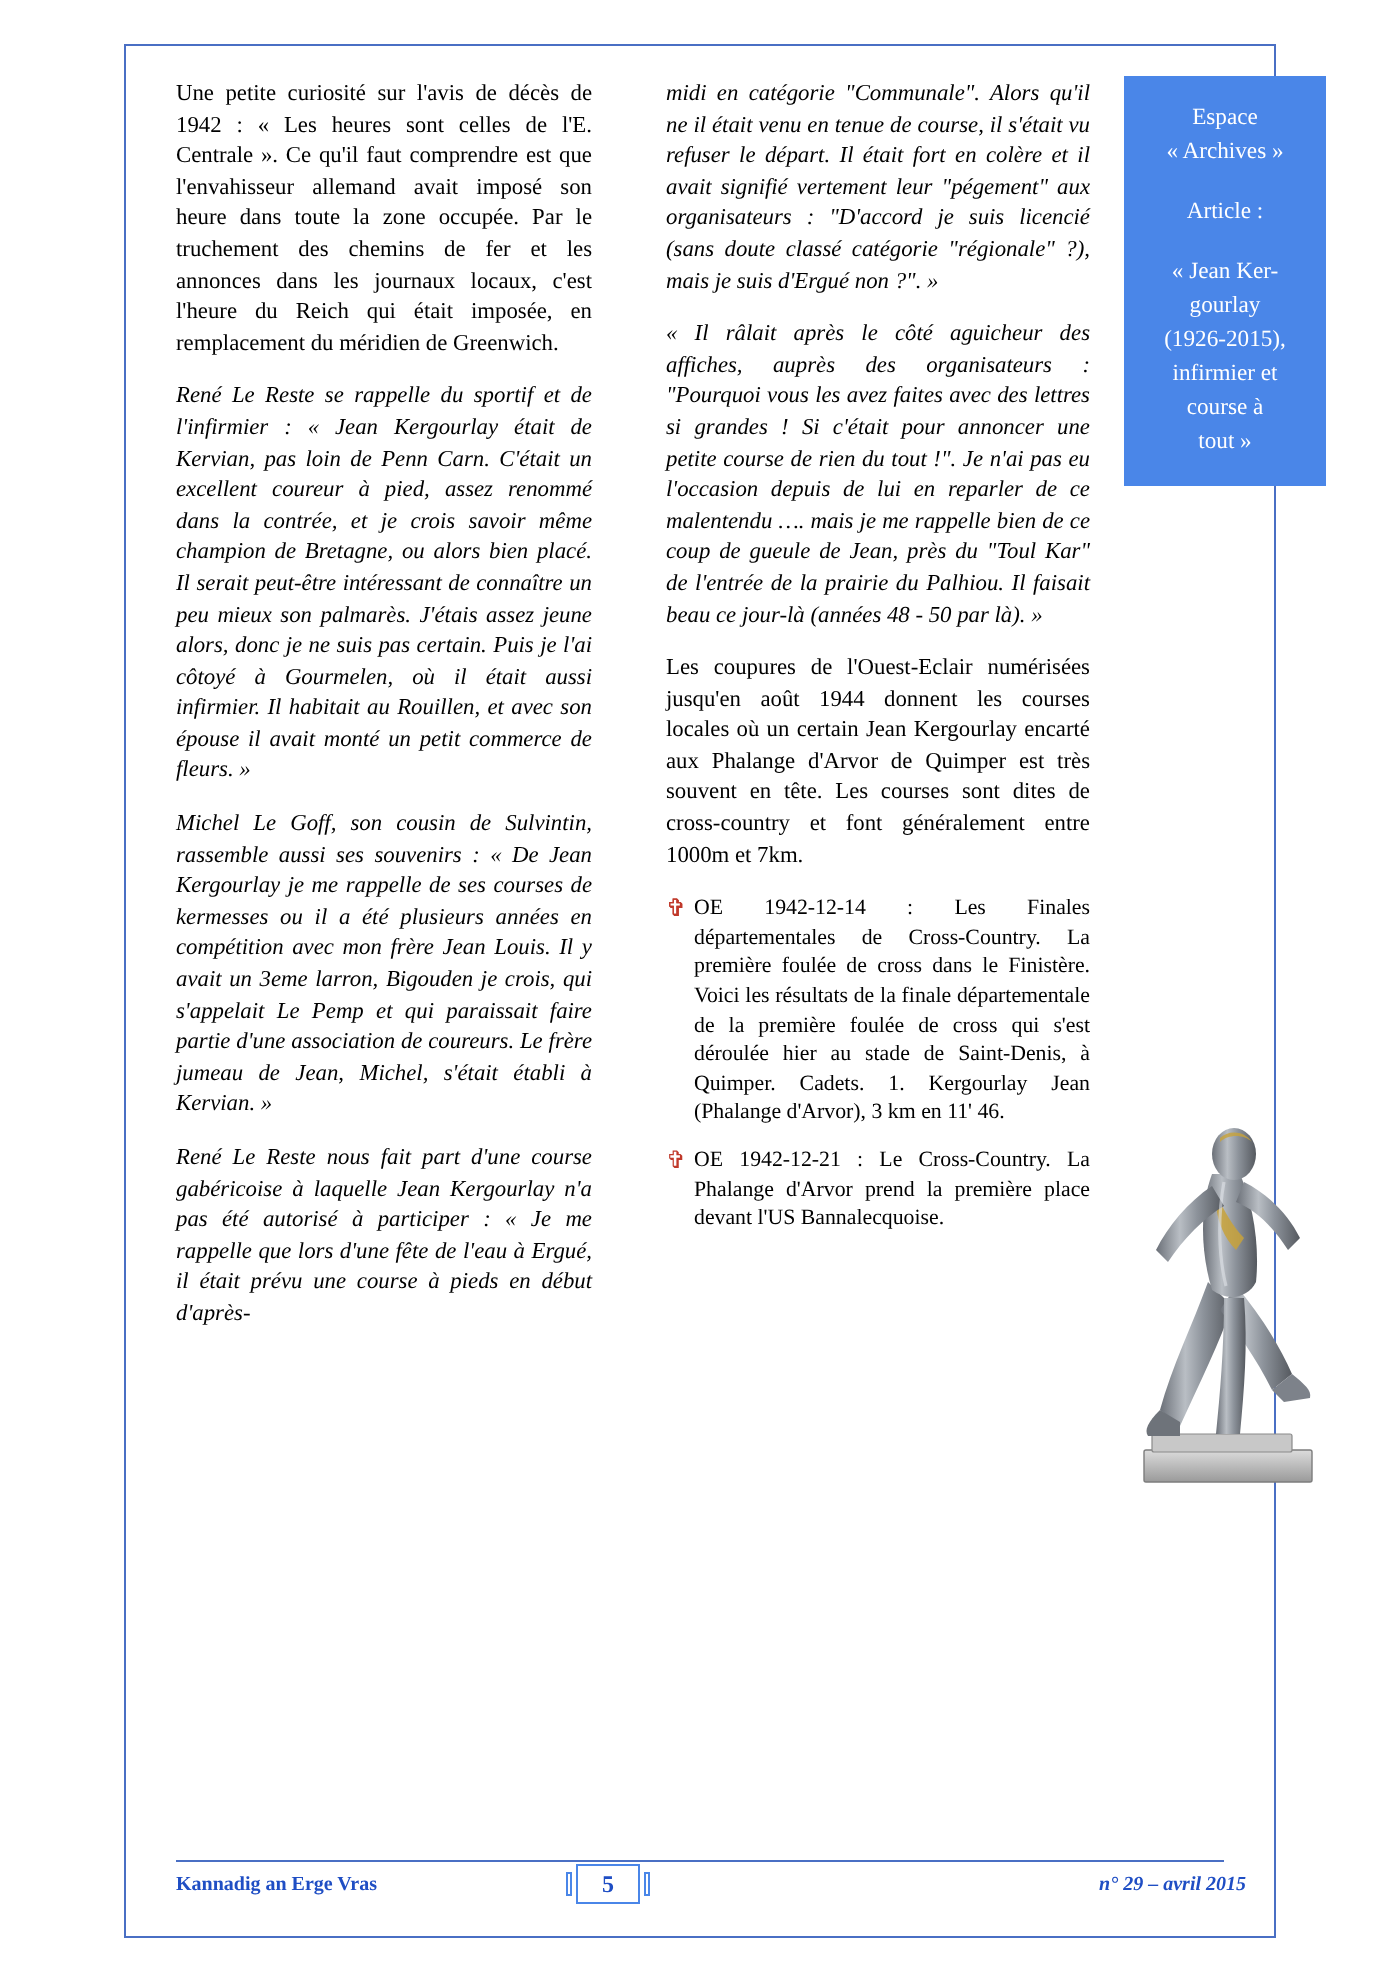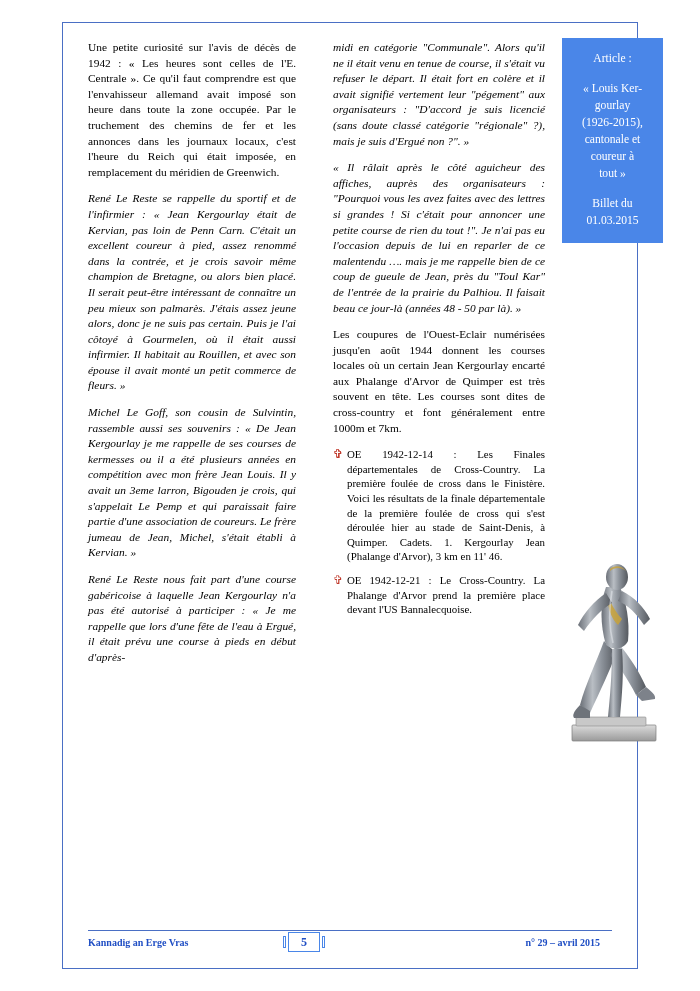--- a/index.html
+++ b/index.html
@@ -109,21 +109,21 @@
   }
   .footer {
     position: absolute;
     top: 937px;
     font-size: 10px;
     font-weight: bold;
     color: #1f4ec4;
     font-family: "Liberation Serif", serif;
   }
   .footer-left { left: 88px; }
-  .footer-right { right: 100px; }
+  .footer-right { right: 77px; font-style: italic; }
   .page-num-box {
     position: absolute;
     left: 288px;
     top: 932px;
     width: 32px;
     height: 20px;
     border: 1.5px solid #4a86e8;
     color: #1f4ec4;
     font-weight: bold;
     font-size: 12px;
@@ -172,33 +172,33 @@
       <span>OE 1942-12-14 : Les Finales départementales de Cross-Country. La première foulée de cross dans le Finistère. Voici les résultats de la finale départementale de la première foulée de cross qui s'est déroulée hier au stade de Saint-Denis, à Quimper. Cadets. 1. Kergourlay Jean (Phalange d'Arvor), 3 km en 11' 46.</span>
     </div>
     <div class="src-entry">
       <span class="cross-icon">✞</span>
       <span>OE 1942-12-21 : Le Cross-Country. La Phalange d'Arvor prend la première place devant l'US Bannalecquoise.</span>
     </div>
   </div>
 
   <div class="sidebox">
     <div class="grp">
+      <div>Espace</div>
+      <div>« Archives »</div>
+    </div>
+    <div class="grp">
       <div>Article :</div>
     </div>
     <div class="grp">
-      <div>« Louis Ker-</div>
+      <div>« Jean Ker-</div>
       <div>gourlay</div>
       <div>(1926-2015),</div>
-      <div>cantonale et</div>
-      <div>coureur à</div>
+      <div>infirmier et</div>
+      <div>course à</div>
       <div>tout »</div>
-    </div>
-    <div class="grp">
-      <div>Billet du</div>
-      <div>01.03.2015</div>
     </div>
   </div>
 
   <div class="statue-wrap">
     <svg width="108" height="212" viewBox="0 0 108 212" xmlns="http://www.w3.org/2000/svg">
       <defs>
         <linearGradient id="metal" x1="0" y1="0" x2="1" y2="0">
           <stop offset="0%" stop-color="#6b7078"></stop>
           <stop offset="35%" stop-color="#b9bec4"></stop>
           <stop offset="60%" stop-color="#8d939b"></stop>

